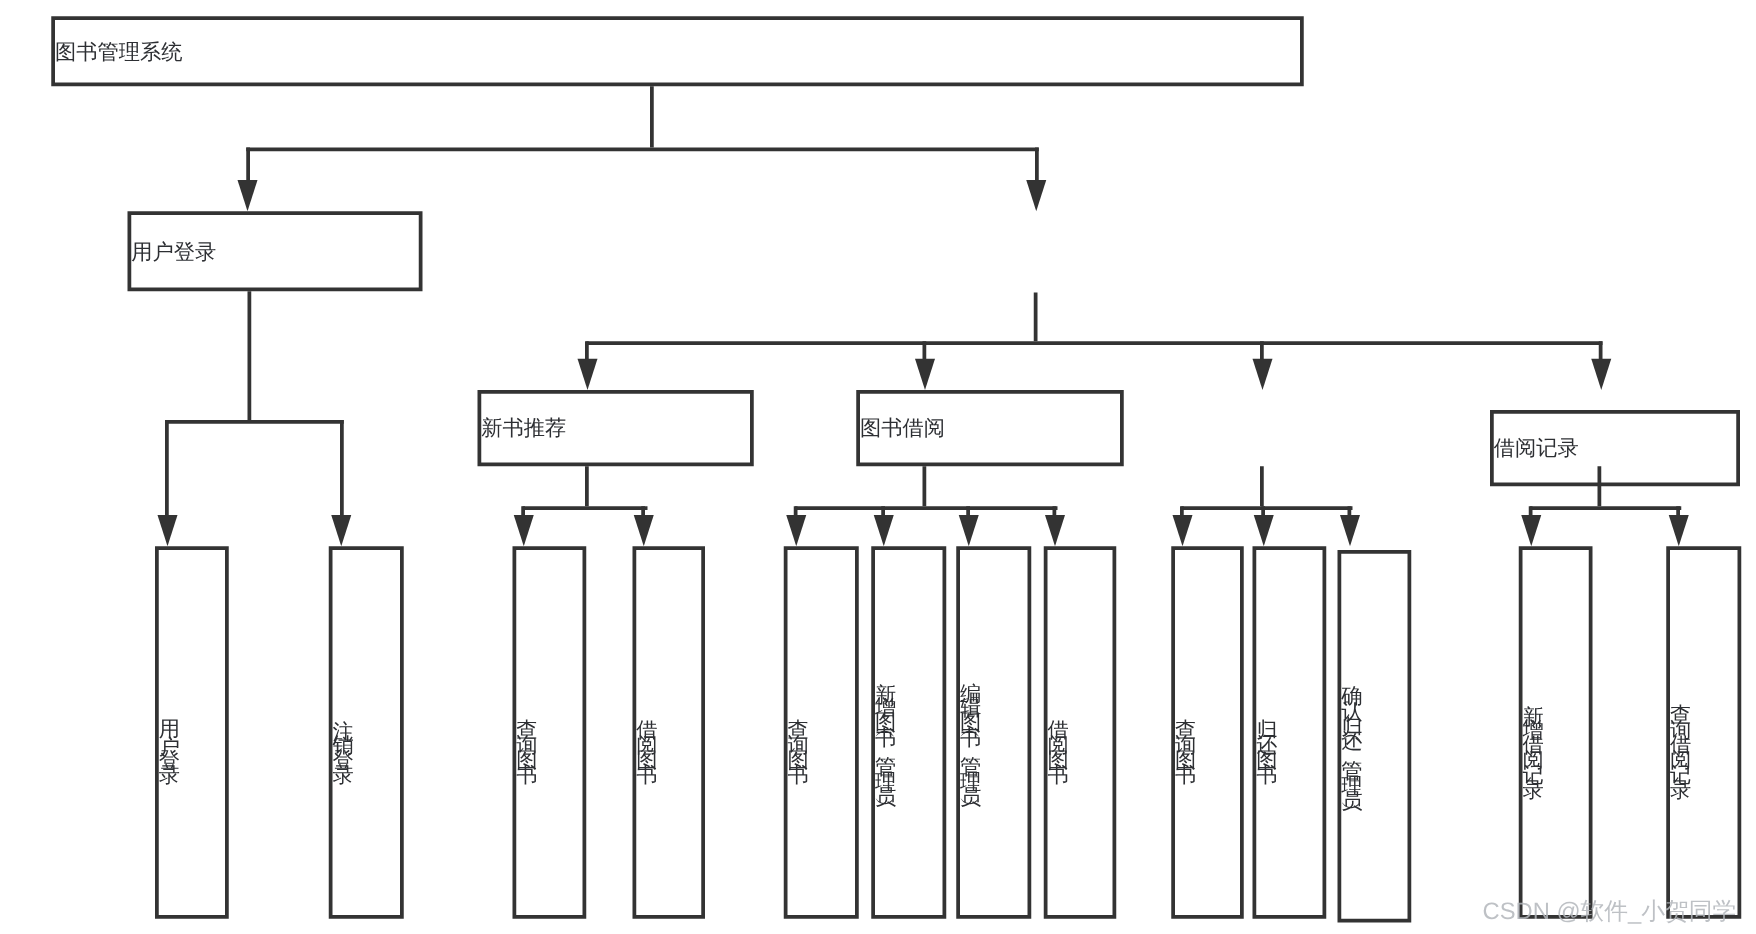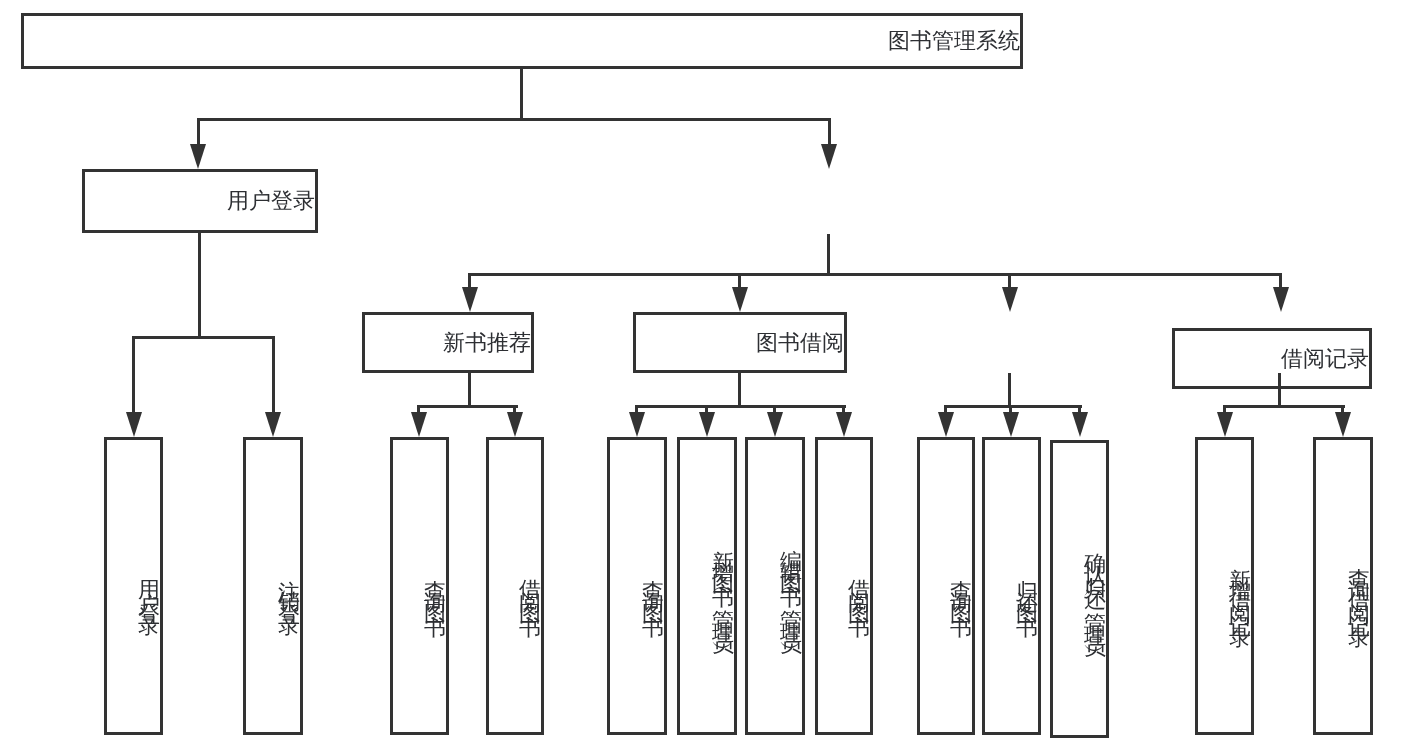--- a/index.html
+++ b/index.html
@@ -15,23 +15,24 @@
     font-family:"Liberation Sans", sans-serif;
     overflow:hidden;
   }
   .node{
     position:absolute;
     box-sizing:border-box;
     border:3px solid var(--line);
     background:#ffffff;
     display:flex;
     align-items:center;
-    justify-content:flex-end;
+    justify-content:flex-start;
     color:var(--text);
-    font-size:22px;
+    font-size:17px;
+    margin-left:20px;
   }
   .node .label{white-space:nowrap;}
   .node.tall .label{
     writing-mode:vertical-rl;
     text-orientation:mixed;
     letter-spacing:12px;
     line-height:1;
     white-space:normal;
   }
   .line{position:absolute;background:var(--line);}
@@ -81,24 +82,24 @@
   <div class="line" style="left:469px;top:273px;width:813px;height:3px"></div>
   <div class="line" style="left:468px;top:273px;width:3px;height:17px"></div>
   <div class="arrow" style="left:462px;top:287px"></div>
   <div class="line" style="left:738px;top:273px;width:3px;height:17px"></div>
   <div class="arrow" style="left:732px;top:287px"></div>
   <div class="line" style="left:1008px;top:273px;width:3px;height:17px"></div>
   <div class="arrow" style="left:1002px;top:287px"></div>
   <div class="line" style="left:1279px;top:273px;width:3px;height:17px"></div>
   <div class="arrow" style="left:1273px;top:287px"></div>
 
-  <div class="node" style="left:362px;top:312px;width:172px;height:61px">
+  <div class="node" style="left:362px;top:312px;width:221px;height:61px">
     <span class="label">新书推荐</span>
   </div>
-  <div class="node" style="left:633px;top:312px;width:214px;height:61px">
+  <div class="node" style="left:665px;top:312px;width:214px;height:61px">
     <span class="label">图书借阅</span>
   </div>
   <div class="node" style="left:1172px;top:328px;width:200px;height:61px">
     <span class="label">借阅记录</span>
   </div>
 
   <div class="line" style="left:468px;top:373px;width:3px;height:32px"></div>
   <div class="line" style="left:418px;top:405px;width:100px;height:3px"></div>
   <div class="line" style="left:417px;top:405px;width:3px;height:10px"></div>
   <div class="arrow" style="left:411px;top:412px"></div>
@@ -169,14 +170,15 @@
     <span class="label">确认归还（管理员）</span>
   </div>
 
   <div class="node tall" style="left:1195px;top:437px;width:59px;height:298px">
     <span class="label">新增借阅记录</span>
   </div>
   <div class="node tall" style="left:1313px;top:437px;width:60px;height:298px">
     <span class="label">查询借阅记录</span>
   </div>
 
+  <div id="watermark">CSDN @软件_小贺同学</div>
 
 </div>
 
 </body></html>

